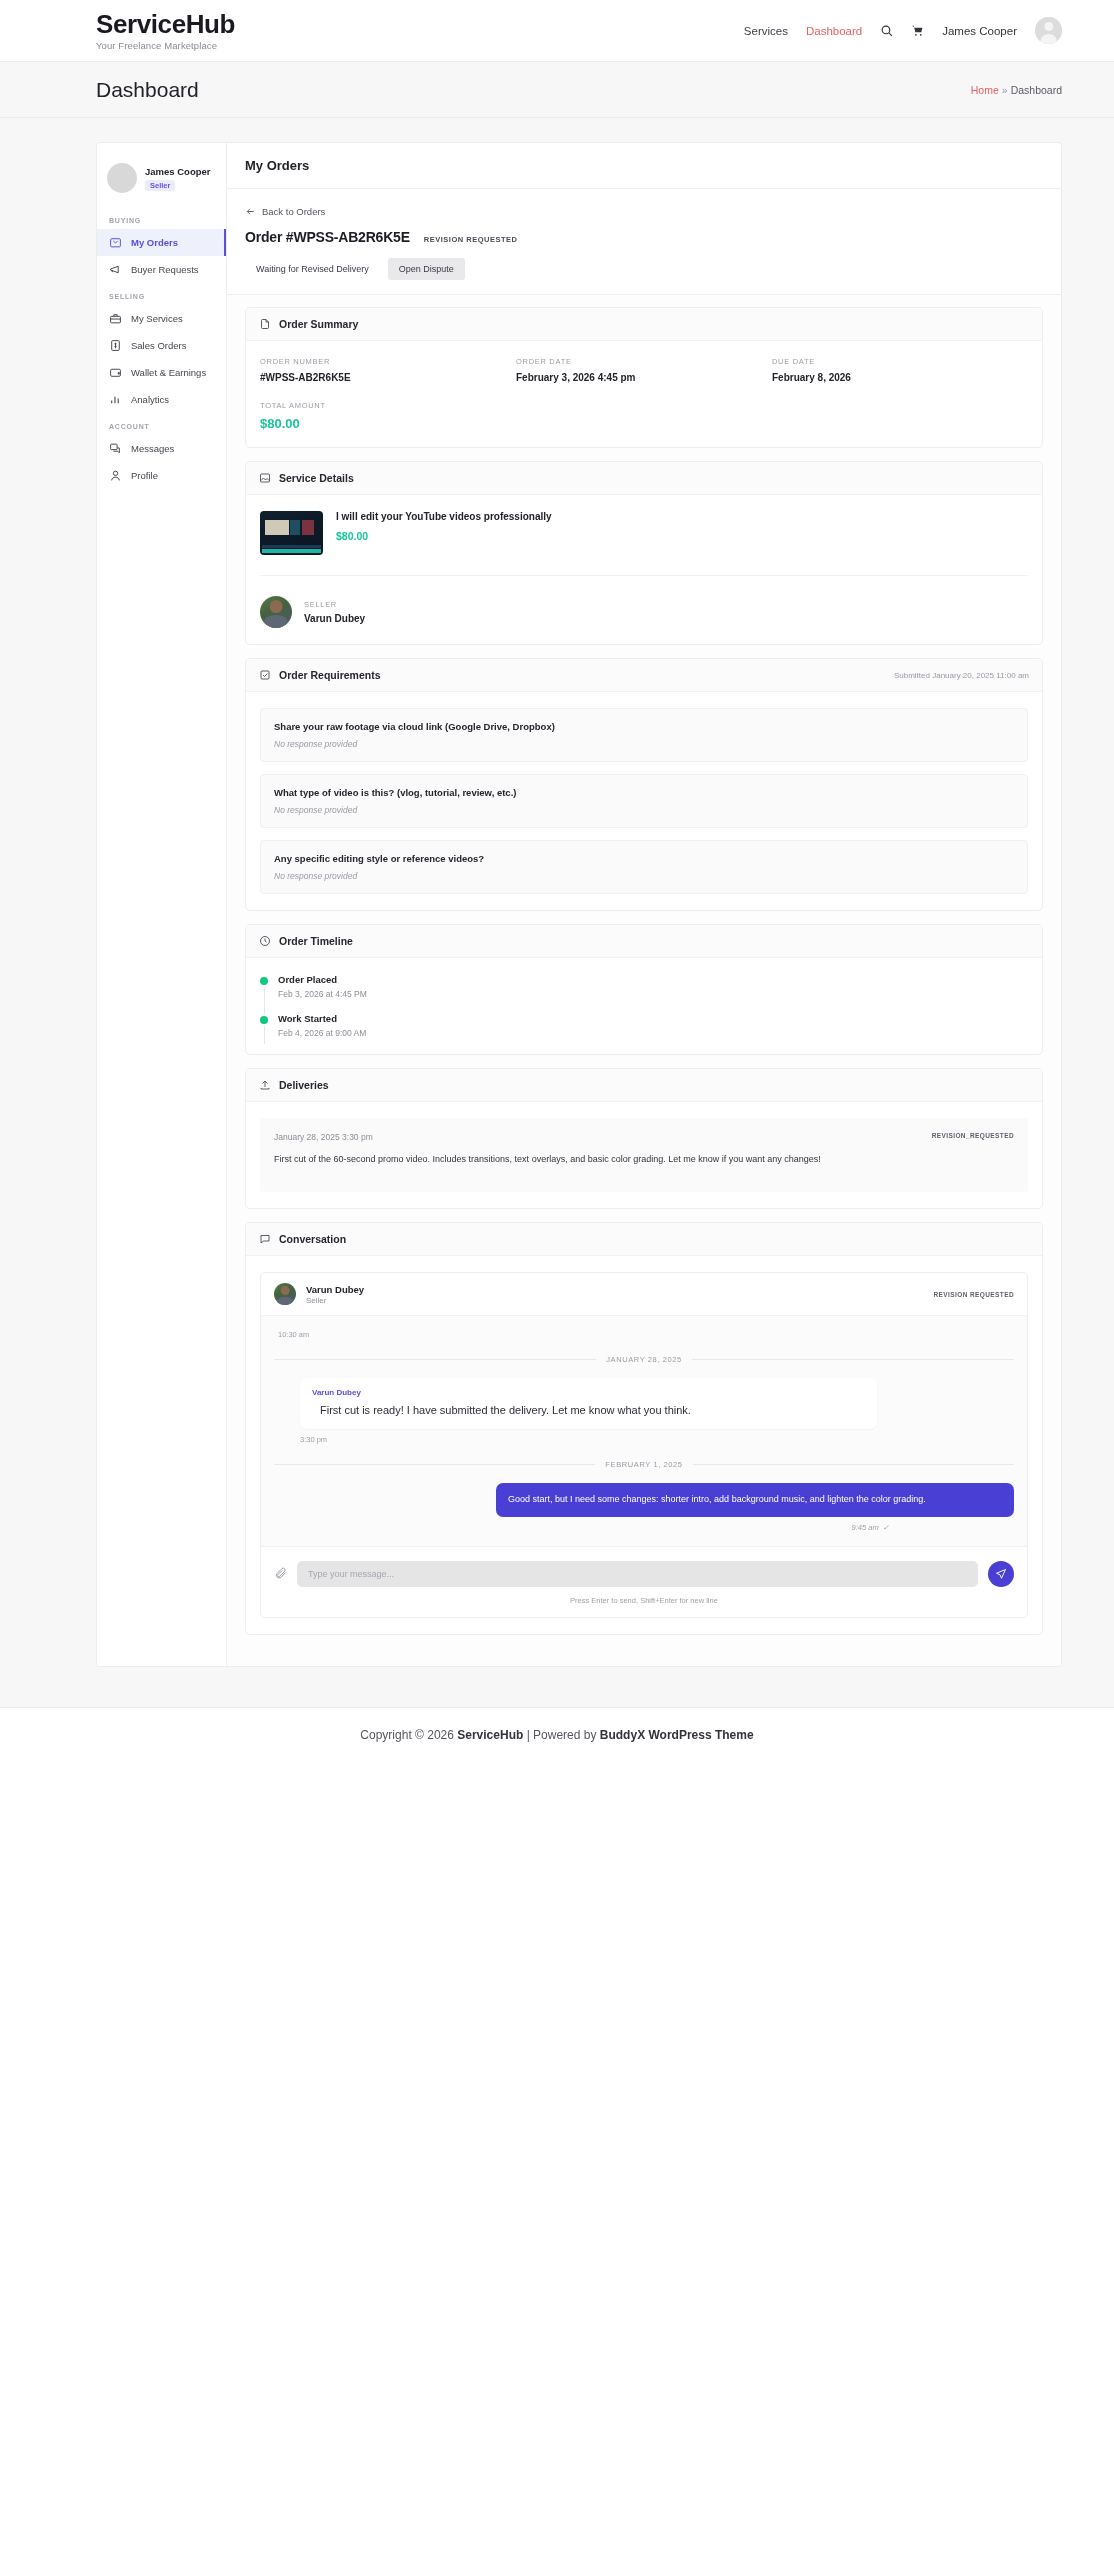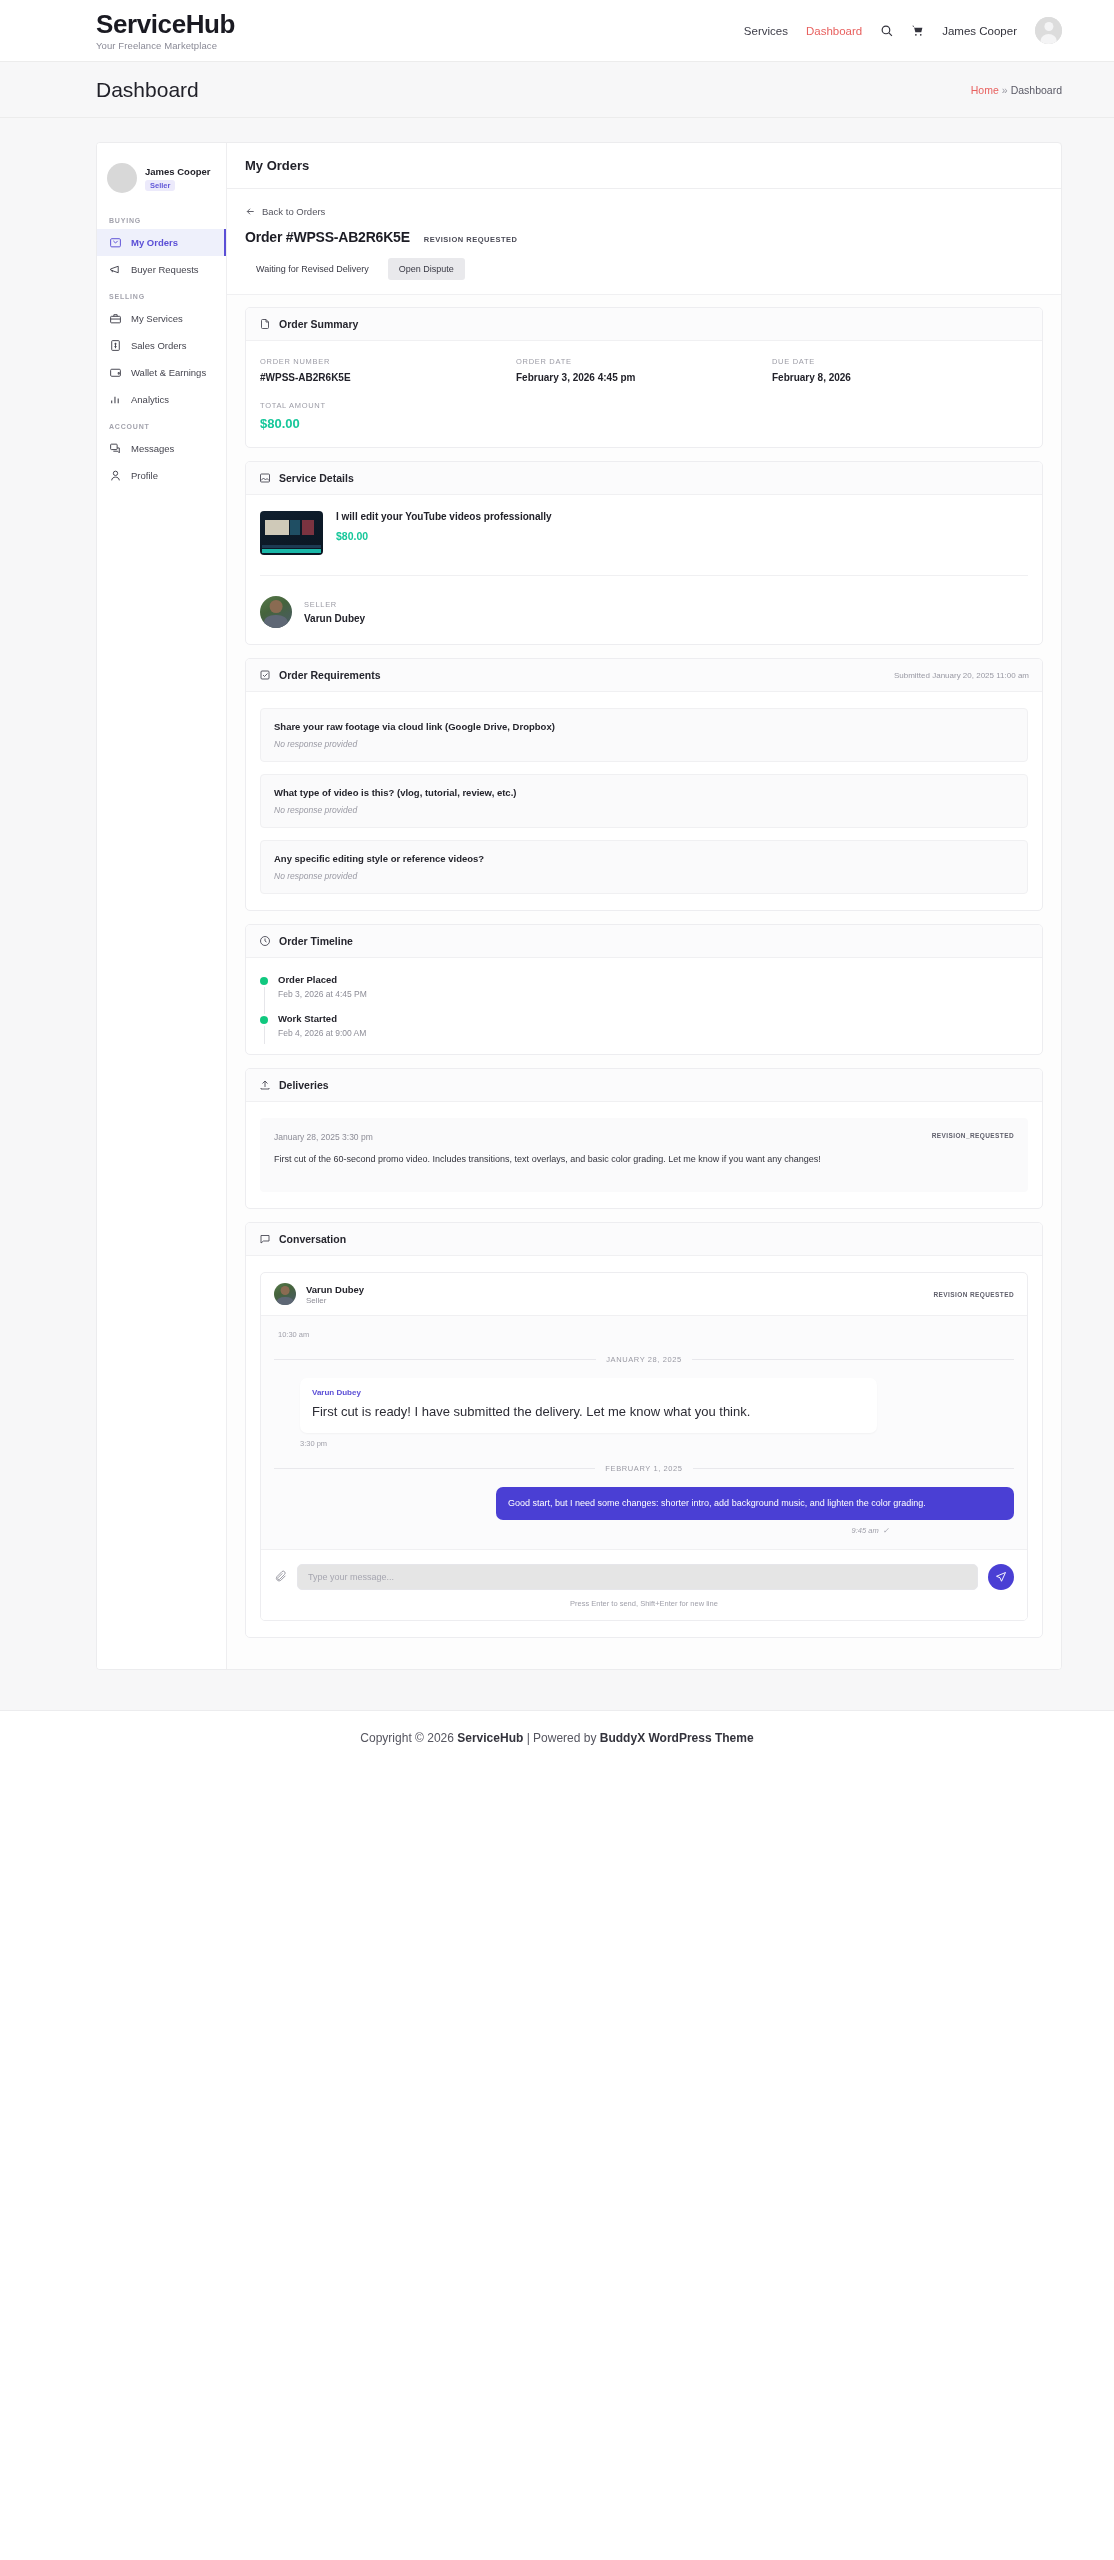--- a/index.html
+++ b/index.html
@@ -323,21 +323,21 @@
     margin: 4px 0 14px 0;
   }
   .day-sep .ln { flex: 1 1 auto; height: 1px; background: #e8e8ec; }
   .day-sep .lb { font-size: 7.5px; letter-spacing: 0.6px; color: #9a9aa4; }
   .bubble-in {
     background: #ffffff; border-radius: 7px; padding: 10px 12px;
     max-width: 78%; margin-left: 26px;
     box-shadow: 0 1px 2px rgba(0,0,0,0.04);
   }
   .bubble-in .who { font-size: 8px; font-weight: 700; color: #5b4fd6; margin-bottom: 5px; }
-  .bubble-in .txt { font-size: 13px; color: #2c2c35; line-height: 1.55; }
+  .bubble-in .txt { font-size: 11px; color: #2c2c35; line-height: 1.55; margin-left: 8px; }
   .time-in { font-size: 7.5px; color: #a0a0aa; margin: 6px 0 16px 26px; }
   .bubble-out {
     background: #4a3fd4; color: #ffffff; border-radius: 7px;
     padding: 10px 12px; max-width: 70%; margin-left: auto;
     font-size: 9px; line-height: 1.55;
   }
   .time-out {
     font-size: 7.5px; color: #a0a0aa; text-align: left;
     margin: 6px 0 0 0; display: flex; justify-content: flex-end;
     gap: 4px; padding-right: 125px; font-style: italic;

